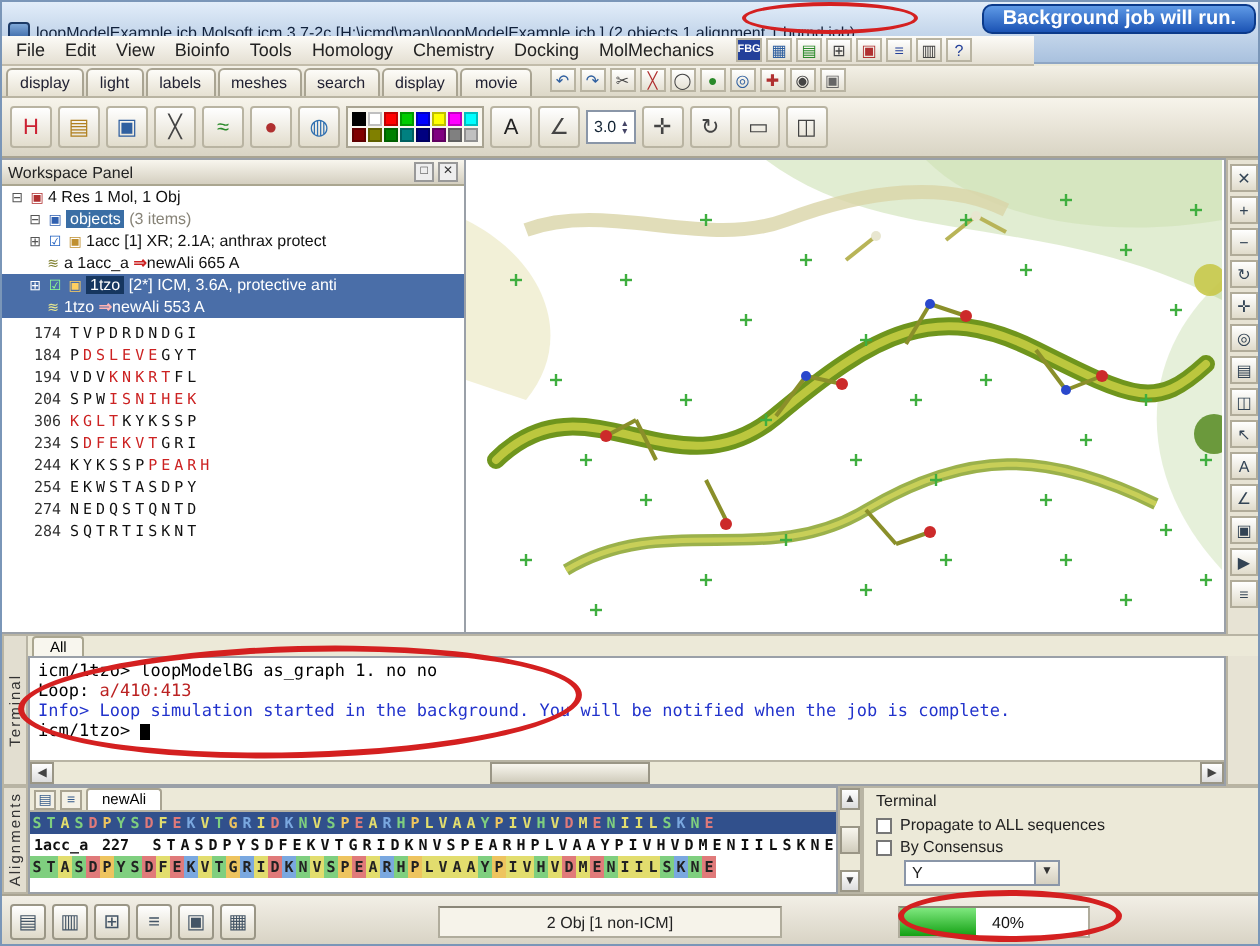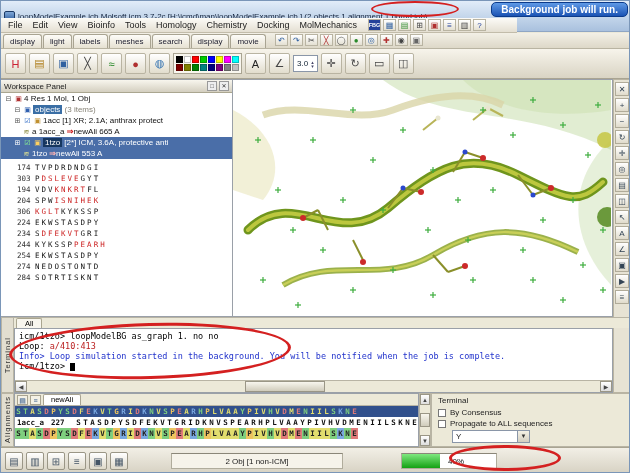--- a/index.html
+++ b/index.html
@@ -93,21 +93,21 @@
 .cb-row{display:flex;align-items:center;height:11px}
 .cb{width:8px;height:8px;border:1px solid #777;background:#fff;display:inline-block;margin-right:4px;flex:none}
 .dd{margin-left:14px;margin-top:1px;width:78px;height:13px;border:1px solid #8a96a8;background:#fff;display:inline-flex;align-items:center;font-size:8px}
 .dd-val{flex:1;padding-left:3px}
 .dd-btn{width:12px;height:100%;border-left:1px solid #8a96a8;background:linear-gradient(#f4f1e6,#d4cfc0);font-size:6px;text-align:center;line-height:11px;color:#333}
 
 
 .statusbar{position:absolute;left:0;top:446px;width:630px;height:27px;background:linear-gradient(#f2efe6,#d6d1c2);border-top:1px solid #a9a492;display:flex;align-items:center;padding:0 4px}
 .st-btn{width:18px;height:18px;border:1px solid #9a9686;border-radius:2px;background:linear-gradient(#fff,#ded9c9);display:inline-flex;align-items:center;justify-content:center;font-size:10px;color:#456;margin-right:3px}
 .status-cell{height:16px;border:1px solid #b0ac9c;border-top-color:#8a8678;background:#f6f3ea;font-size:8px;display:flex;align-items:center;padding:0 6px;color:#222}
-#objcell{margin-left:40px;width:172px;justify-content:center}
+#objcell{margin-left:88px;width:172px;justify-content:center}
 #progresswrap{margin-left:58px;width:96px;background:#fff;position:relative;padding:0;overflow:hidden}
 .progress-fill{height:100%;background:linear-gradient(#7fe87f,#14a114)}
 .progress-label{position:absolute;left:46px;top:0;height:100%;display:flex;align-items:center;font-size:8px;color:#111}
 
 
 .redellipse{position:absolute;border:3px solid #d42020;border-radius:50%;z-index:40;pointer-events:none}
 </style>
 </head>
 <body>
 
@@ -215,25 +215,24 @@
       <span class="ws-hbtn">✕</span>
     </div>
     <div class="ws-tree">
         <div class="tree-row" style="padding-left: 3px;"><span class="tree-ic" style="color: rgb(85, 85, 85);">⊟</span><span class="tree-ic" style="color: rgb(176, 48, 48);">▣</span><span class="tp-plain">4 Res 1 Mol, 1 Obj</span></div>
         <div class="tree-row" style="padding-left: 12px;"><span class="tree-ic" style="color: rgb(85, 85, 85);">⊟</span><span class="tree-ic" style="color: rgb(48, 96, 176);">▣</span><span class="tp-sel">objects</span><span class="tp-muted"> (3 items)</span></div>
         <div class="tree-row" style="padding-left: 12px;"><span class="tree-ic" style="color: rgb(85, 85, 85);">⊞</span><span class="tree-ic" style="color: rgb(32, 96, 192);">☑</span><span class="tree-ic" style="color: rgb(192, 144, 48);">▣</span><span class="tp-plain">1acc</span><span class="tp-plain"> [1] XR; 2.1A; anthrax protect</span></div>
         <div class="tree-row" style="padding-left: 21px;"><span class="tree-ic" style="color: rgb(128, 128, 48);">≋</span><span class="tp-plain">a </span><span class="tp-plain">1acc_a</span><span class="tp-plain">   </span><span class="tp-red">⇒</span><span class="tp-plain">newAli </span><span class="tp-plain">665 A</span></div>
         <div class="tree-row hl" style="padding-left: 12px;"><span class="tree-ic" style="color: rgb(255, 255, 255);">⊞</span><span class="tree-ic" style="color: rgb(144, 255, 144);">☑</span><span class="tree-ic" style="color: rgb(255, 208, 96);">▣</span><span class="tp-selname">1tzo</span><span class="tp-sel2"> [2*] ICM, 3.6A, protective anti</span></div>
         <div class="tree-row hl" style="padding-left: 21px;"><span class="tree-ic" style="color: rgb(232, 232, 144);">≋</span><span class="tp-sel2">1tzo </span><span class="tp-redlt">⇒</span><span class="tp-sel2">newAli</span><span class="tp-sel2"> 553 A</span></div>
         <div class="seq-row"><span class="seq-num">174</span><span class="seq-chars">TVPDRDNDGI</span></div>
-        <div class="seq-row"><span class="seq-num">303</span><span class="seq-chars"><span>P</span><span class="seq-red">DSLEVE</span><span>GYT</span></span></div>
+        <div class="seq-row"><span class="seq-num">184</span><span class="seq-chars"><span>P</span><span class="seq-red">DSLEVE</span><span>GYT</span></span></div>
         <div class="seq-row"><span class="seq-num">194</span><span class="seq-chars"><span>VDV</span><span class="seq-red">KNKRT</span><span>FL</span></span></div>
         <div class="seq-row"><span class="seq-num">204</span><span class="seq-chars"><span>SPW</span><span class="seq-red">ISNIHEK</span><span></span></span></div>
         <div class="seq-row"><span class="seq-num">306</span><span class="seq-chars"><span></span><span class="seq-red">KGLT</span><span>KYKSSP</span></span></div>
-        <div class="seq-row"><span class="seq-num">224</span><span class="seq-chars">EKWSTASDPY</span></div>
         <div class="seq-row"><span class="seq-num">234</span><span class="seq-chars"><span>S</span><span class="seq-red">DFEKVT</span><span>GRI</span></span></div>
         <div class="seq-row"><span class="seq-num">244</span><span class="seq-chars"><span>KYKSSP</span><span class="seq-red">PEARH</span><span></span></span></div>
         <div class="seq-row"><span class="seq-num">254</span><span class="seq-chars">EKWSTASDPY</span></div>
         <div class="seq-row"><span class="seq-num">274</span><span class="seq-chars">NEDQSTQNTD</span></div>
         <div class="seq-row"><span class="seq-num">284</span><span class="seq-chars">SQTRTISKNT</span></div>
       </div>
   </div>
 
   <div class="viewport">
     <svg width="378" height="236" viewBox="0 0 378 236">
@@ -415,25 +414,25 @@
   </div>
   <div class="vscroll">
     <span class="sc-btn" style="width:10px">▲</span>
     <span class="vthumb"></span>
     <span class="sc-btn" style="width:10px">▼</span>
   </div>
   <div class="selpanel">
     <div class="sel-title">Terminal</div>
     <div class="cb-row">
       <span class="cb"></span>
-      <span>By Consensus</span>
+      <span>Propagate to ALL sequences</span>
     </div>
     <div class="cb-row">
       <span class="cb"></span>
-      <span>Propagate to ALL sequences</span>
+      <span>By Consensus</span>
     </div>
     <div class="dd">
       <span class="dd-val">Y</span>
       <span class="dd-btn">▼</span>
     </div>
   </div>
 
   <div class="statusbar">
     <span style="display:flex">
         <span class="st-btn" style="color: rgb(68, 85, 102);">▤</span>

